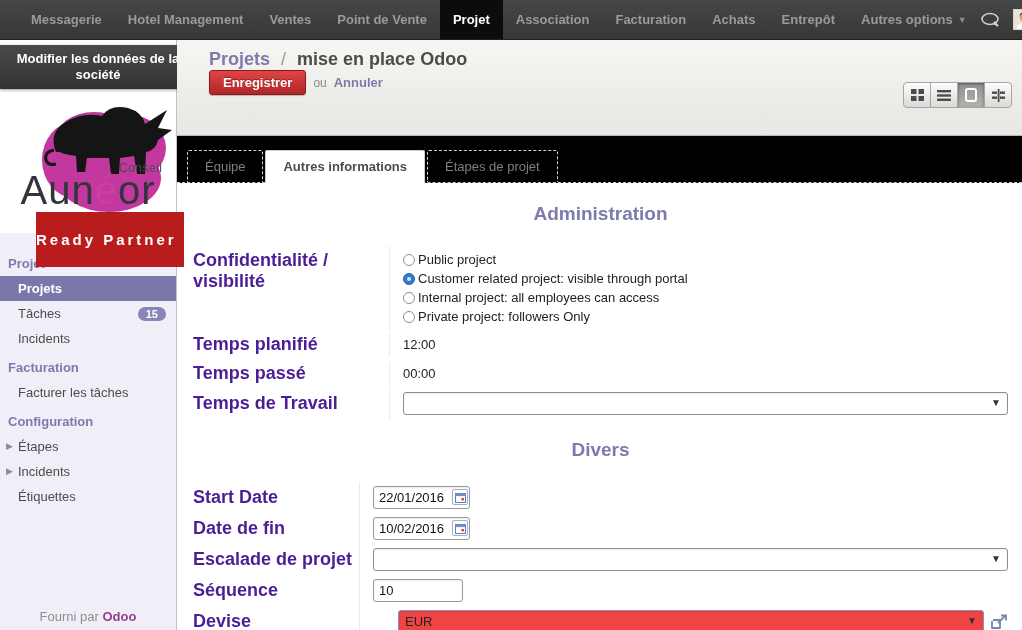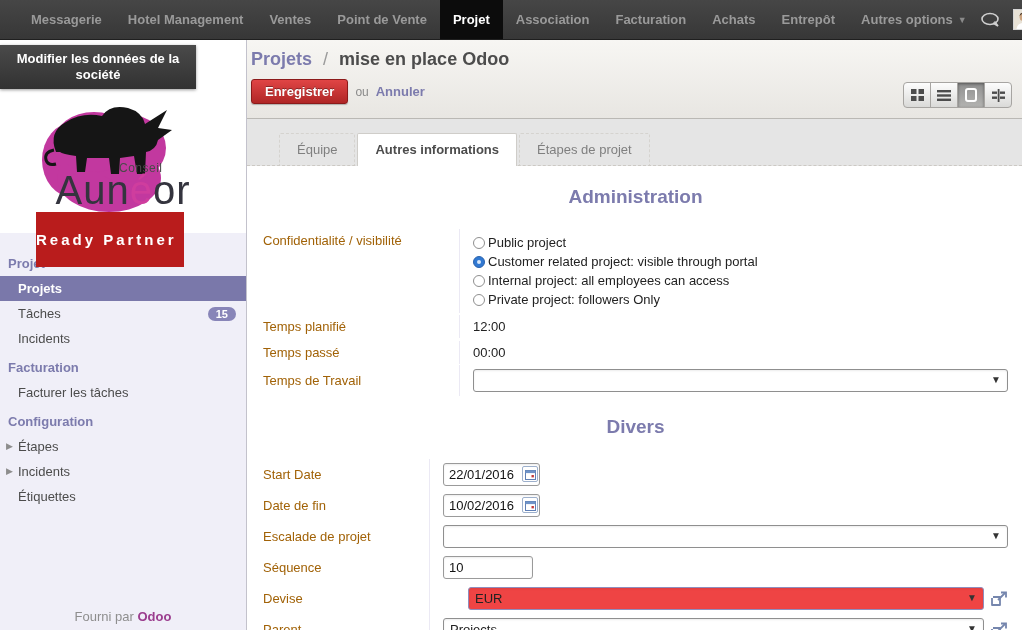--- a/index.html
+++ b/index.html
@@ -16,21 +16,21 @@
   .topnav .nav-item.active { background:#0c0c0c; color:#fff; }
   .topnav .caret { font-size:9px; margin-left:5px; color:#8a8a8a; }
   .topbar-right { margin-left:auto; display:flex; align-items:center;
     padding-right:14px; gap:12px; }
   .msg-icon svg { display:block; }
   .avatar { width:21px; height:21px; border:1px solid #d6d6d6; background:#c9b9a2;
     overflow:hidden; }
 
   
   .body { display:flex; height:590px; }
-  .sidebar { width:247px; background:#f0eff8; border-right:1px solid #c3c2cc;
+  .sidebar { width:177px; background:#f0eff8; border-right:1px solid #c3c2cc;
     position:relative; flex:none; }
   .main { flex:1; display:flex; flex-direction:column; min-width:0; }
 
   
   .logo-area { background:#fff; height:193px; position:relative; }
   .company-banner { position:absolute; top:5px; left:0; width:196px;
     background:linear-gradient(#4a4a4a,#323232); color:#fff; font-size:13px;
     font-weight:700; text-align:center; padding:6px 12px; line-height:16px;
     box-shadow:0 1px 3px rgba(0,0,0,.4); cursor:pointer; }
   .logo-graphic { position:absolute; top:50px; left:34px; }
@@ -52,60 +52,60 @@
   .side-item .expand { position:absolute; left:6px; top:7px; font-size:9px;
     color:#8d8d8d; }
   .side-item .badge { float:right; background:#8885b8; color:#fff;
     font-size:11px; font-weight:700; border-radius:10px; padding:1px 8px;
     margin-top:1px; margin-right:2px; }
   .side-footer { position:absolute; bottom:6px; width:100%; text-align:center;
     font-size:13px; color:#8e8e8e; }
   .side-footer .odoo-brand { color:#9b3d8e; font-weight:700; cursor:pointer; }
 
   
-  .content-header { height:79px; background:linear-gradient(#f7f6f3,#e8e6e2);
-    border-bottom:1px solid #bab8b4; position:relative; padding:9px 0 0 4px; }
+  .content-header { height:96px; background:linear-gradient(#f7f6f3,#e8e6e2);
+    border-bottom:1px solid #bab8b4; position:relative; padding:9px 0 0 32px; }
   .breadcrumb { font-size:18px; }
   .breadcrumb .bc-link { color:#7c7bad; font-weight:700; cursor:pointer; }
   .breadcrumb .bc-sep { color:#9a9a9a; margin:0 6px; font-weight:400; }
   .breadcrumb .bc-current { color:#4c4c4c; font-weight:700; }
-  .action-row { margin-top:9px; display:flex; align-items:center; }
+  .action-row { display:flex; align-items:center; }
   .btn-save { background:linear-gradient(#e04545,#b02626); color:#fff;
     border:1px solid #8c1a1a; border-radius:3px; font-weight:700; font-size:13px;
     padding:4px 13px; cursor:pointer; text-shadow:0 -1px 0 rgba(0,0,0,.35);
     box-shadow:0 1px 1px rgba(0,0,0,.25); font-family:inherit; }
   .or-text { color:#8a8a8a; font-size:12px; margin:0 7px; }
   .link-cancel { color:#7c7bad; font-weight:700; font-size:13px; cursor:pointer;text-align:center; }
   .view-switcher { position:absolute; right:10px; top:42px; display:flex; }
   .vs-btn { width:28px; height:26px; border:1px solid #a7a5a2;
     background:linear-gradient(#fdfdfd,#dadad8); display:flex;
     align-items:center; justify-content:center; margin-left:-1px; cursor:pointer; }
   .vs-btn:first-child { border-radius:4px 0 0 4px; margin-left:0; }
   .vs-btn:last-child { border-radius:0 4px 4px 0; }
   .vs-btn.active { background:linear-gradient(#8f8f8f,#b3b3b1);
     box-shadow:inset 0 1px 3px rgba(0,0,0,.4); }
 
   
   .sheet { flex:1; background:#fff; overflow:hidden; }
-  .tabbar { background:#e5e5e5; border-bottom:1px dashed #ccc9c4;
-    padding:14px 0 0 32px; display:flex; }
+  .tabbar { background:#000000; border-bottom:1px dashed #ccc9c4;
+    padding:14px 0 0 10px; display:flex; }
   .tab { font-size:13px; color:#7f7f7f; padding:8px 17px;
     border:1px dashed #d5d3cf; border-bottom:none; cursor:pointer;
     margin-right:2px; border-radius:2px 2px 0 0; }
   .tab.active { background:#fff; border:1px solid #cfcdc9; border-bottom:none;
     margin-bottom:-1px; padding-bottom:9px; color:#4c4c4c; font-weight:700; }
 
   .group-title { display:flex; align-items:center; gap:12px;
     margin:20px 14px 8px 16px;flex-direction:column; }
   .group-title .gt-text { color:#7c7bad; font-size:19px; font-weight:700; }
   .group-title .gt-line { flex:1; border-top:1px dashed #e3e0ee; }
 
   .form-group { margin-left:16px; margin-right:14px; }
   .frow { display:flex; align-items:center; }
-  .frow .lbl { font-size:13px; font-weight:400; color:#a16207; flex:none;
+  .frow .lbl { font-size:18px; font-weight:700; color:#4c1d95; flex:none;
     padding:4px 0; }
   .admin .lbl { width:196px; }
   .divers .lbl { width:166px; }
   .frow .fld { flex:1; border-left:1px solid #ebe9f4; padding:4px 0 4px 13px;
     display:flex; align-items:center; font-size:13px; color:#222; min-width:0; }
   .frow.tall .fld { display:block; }
   .frow.tall { align-items:flex-start; }
   .admin .frow { min-height:26px; }
   .divers .frow { min-height:30px; }
 

